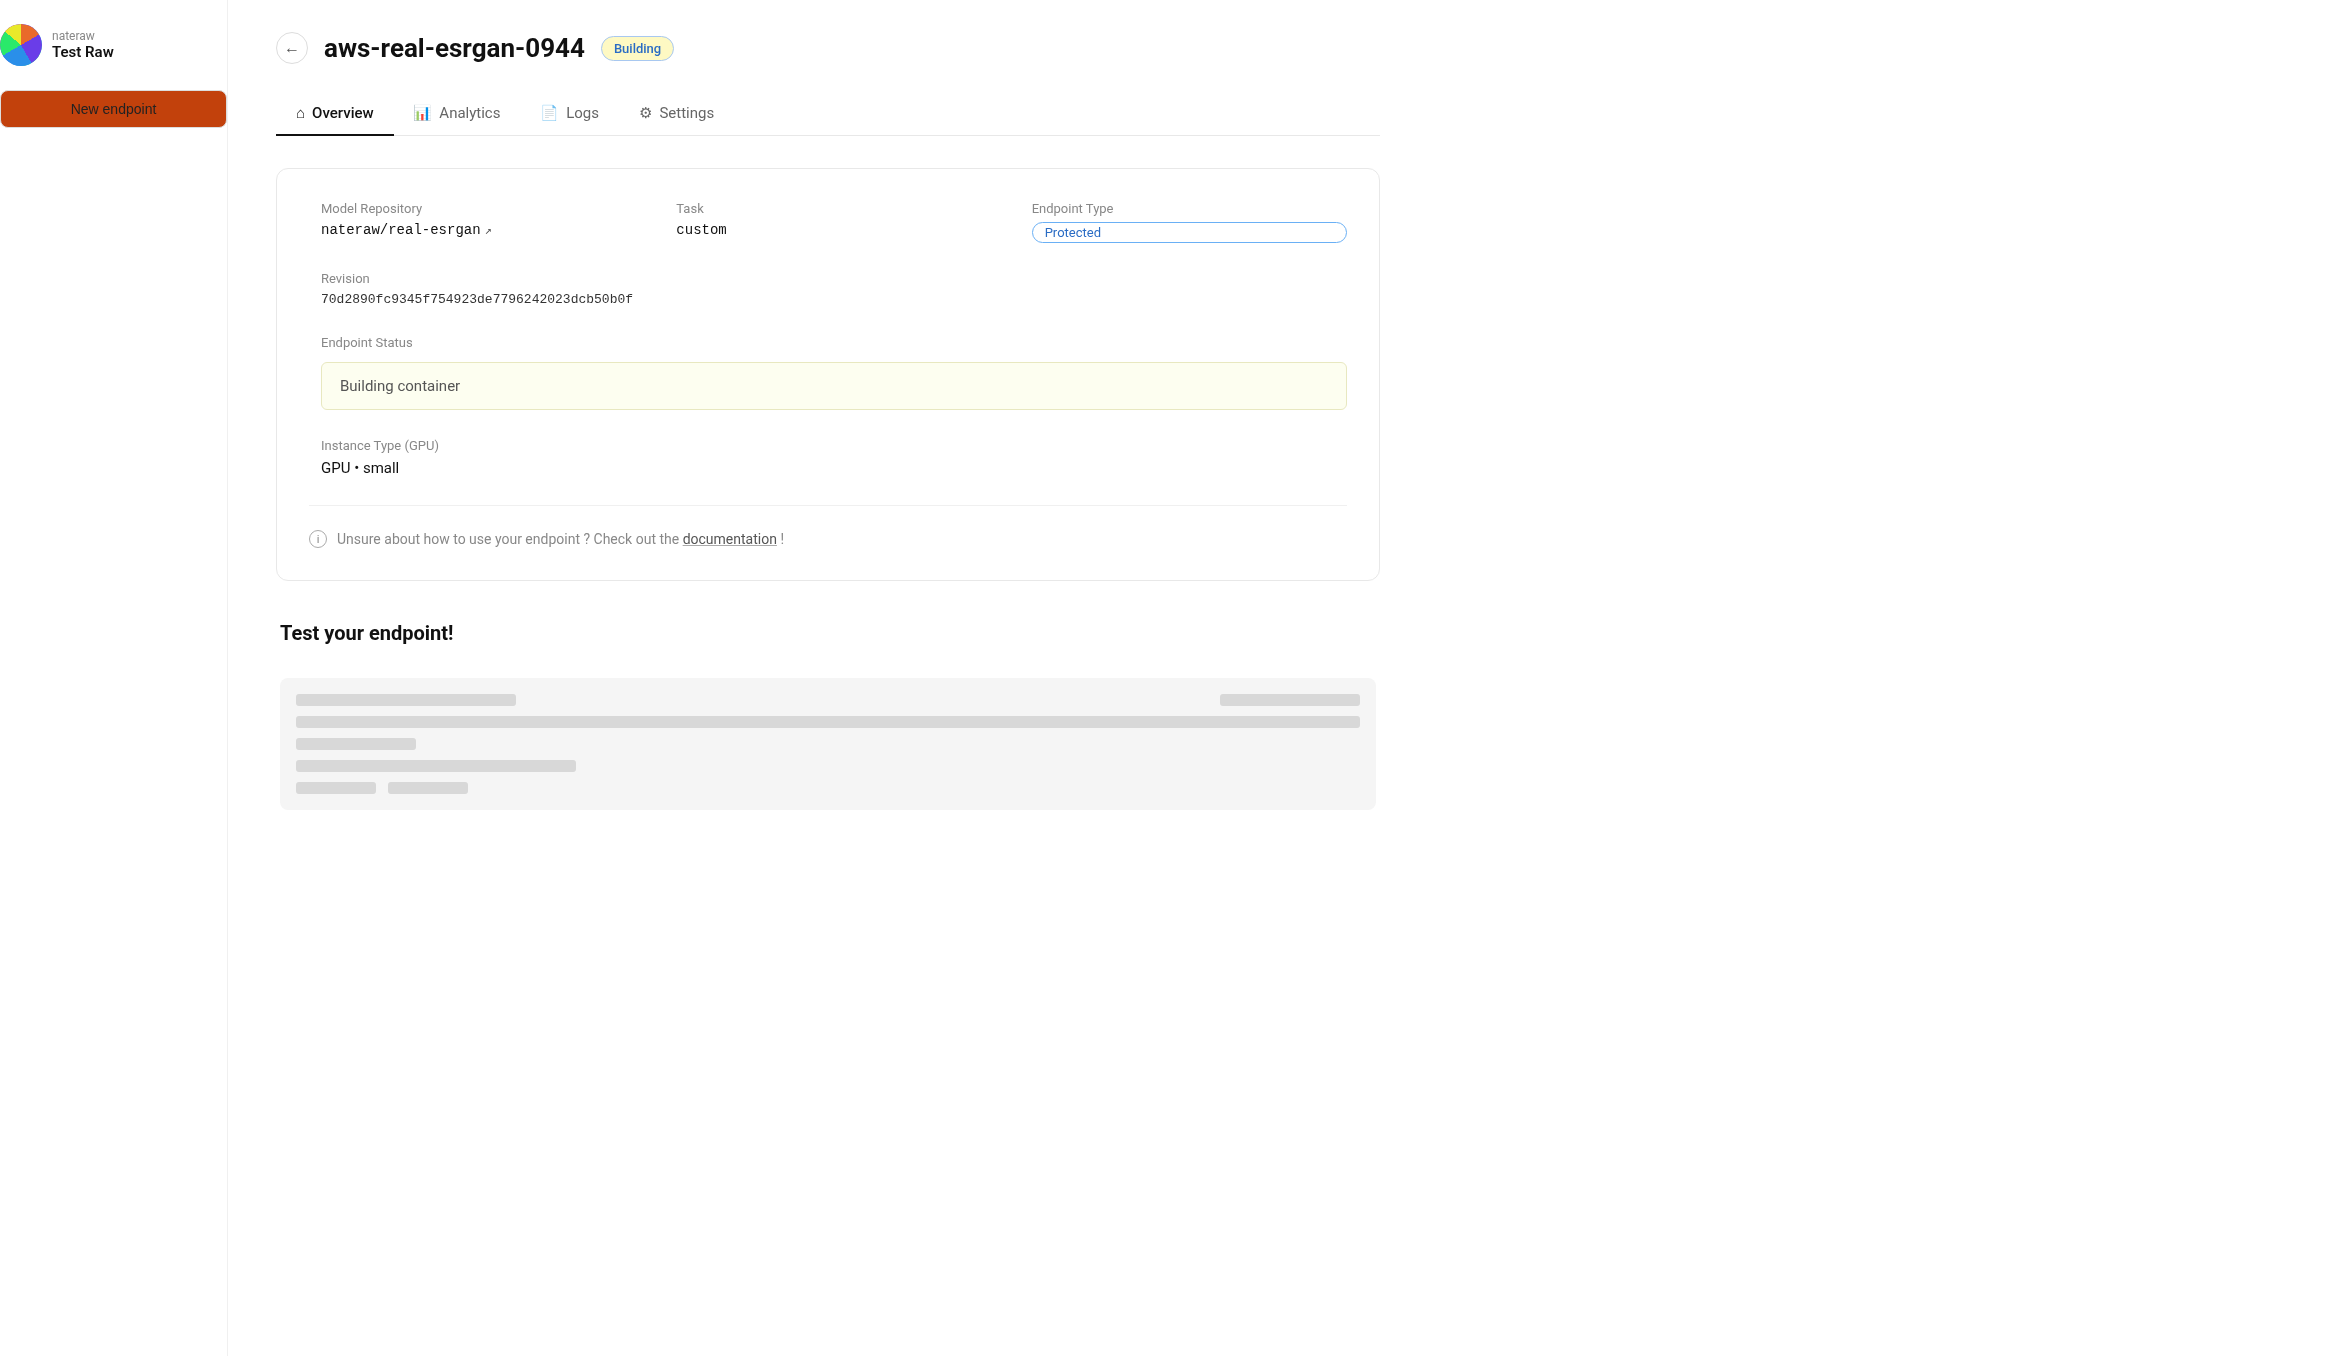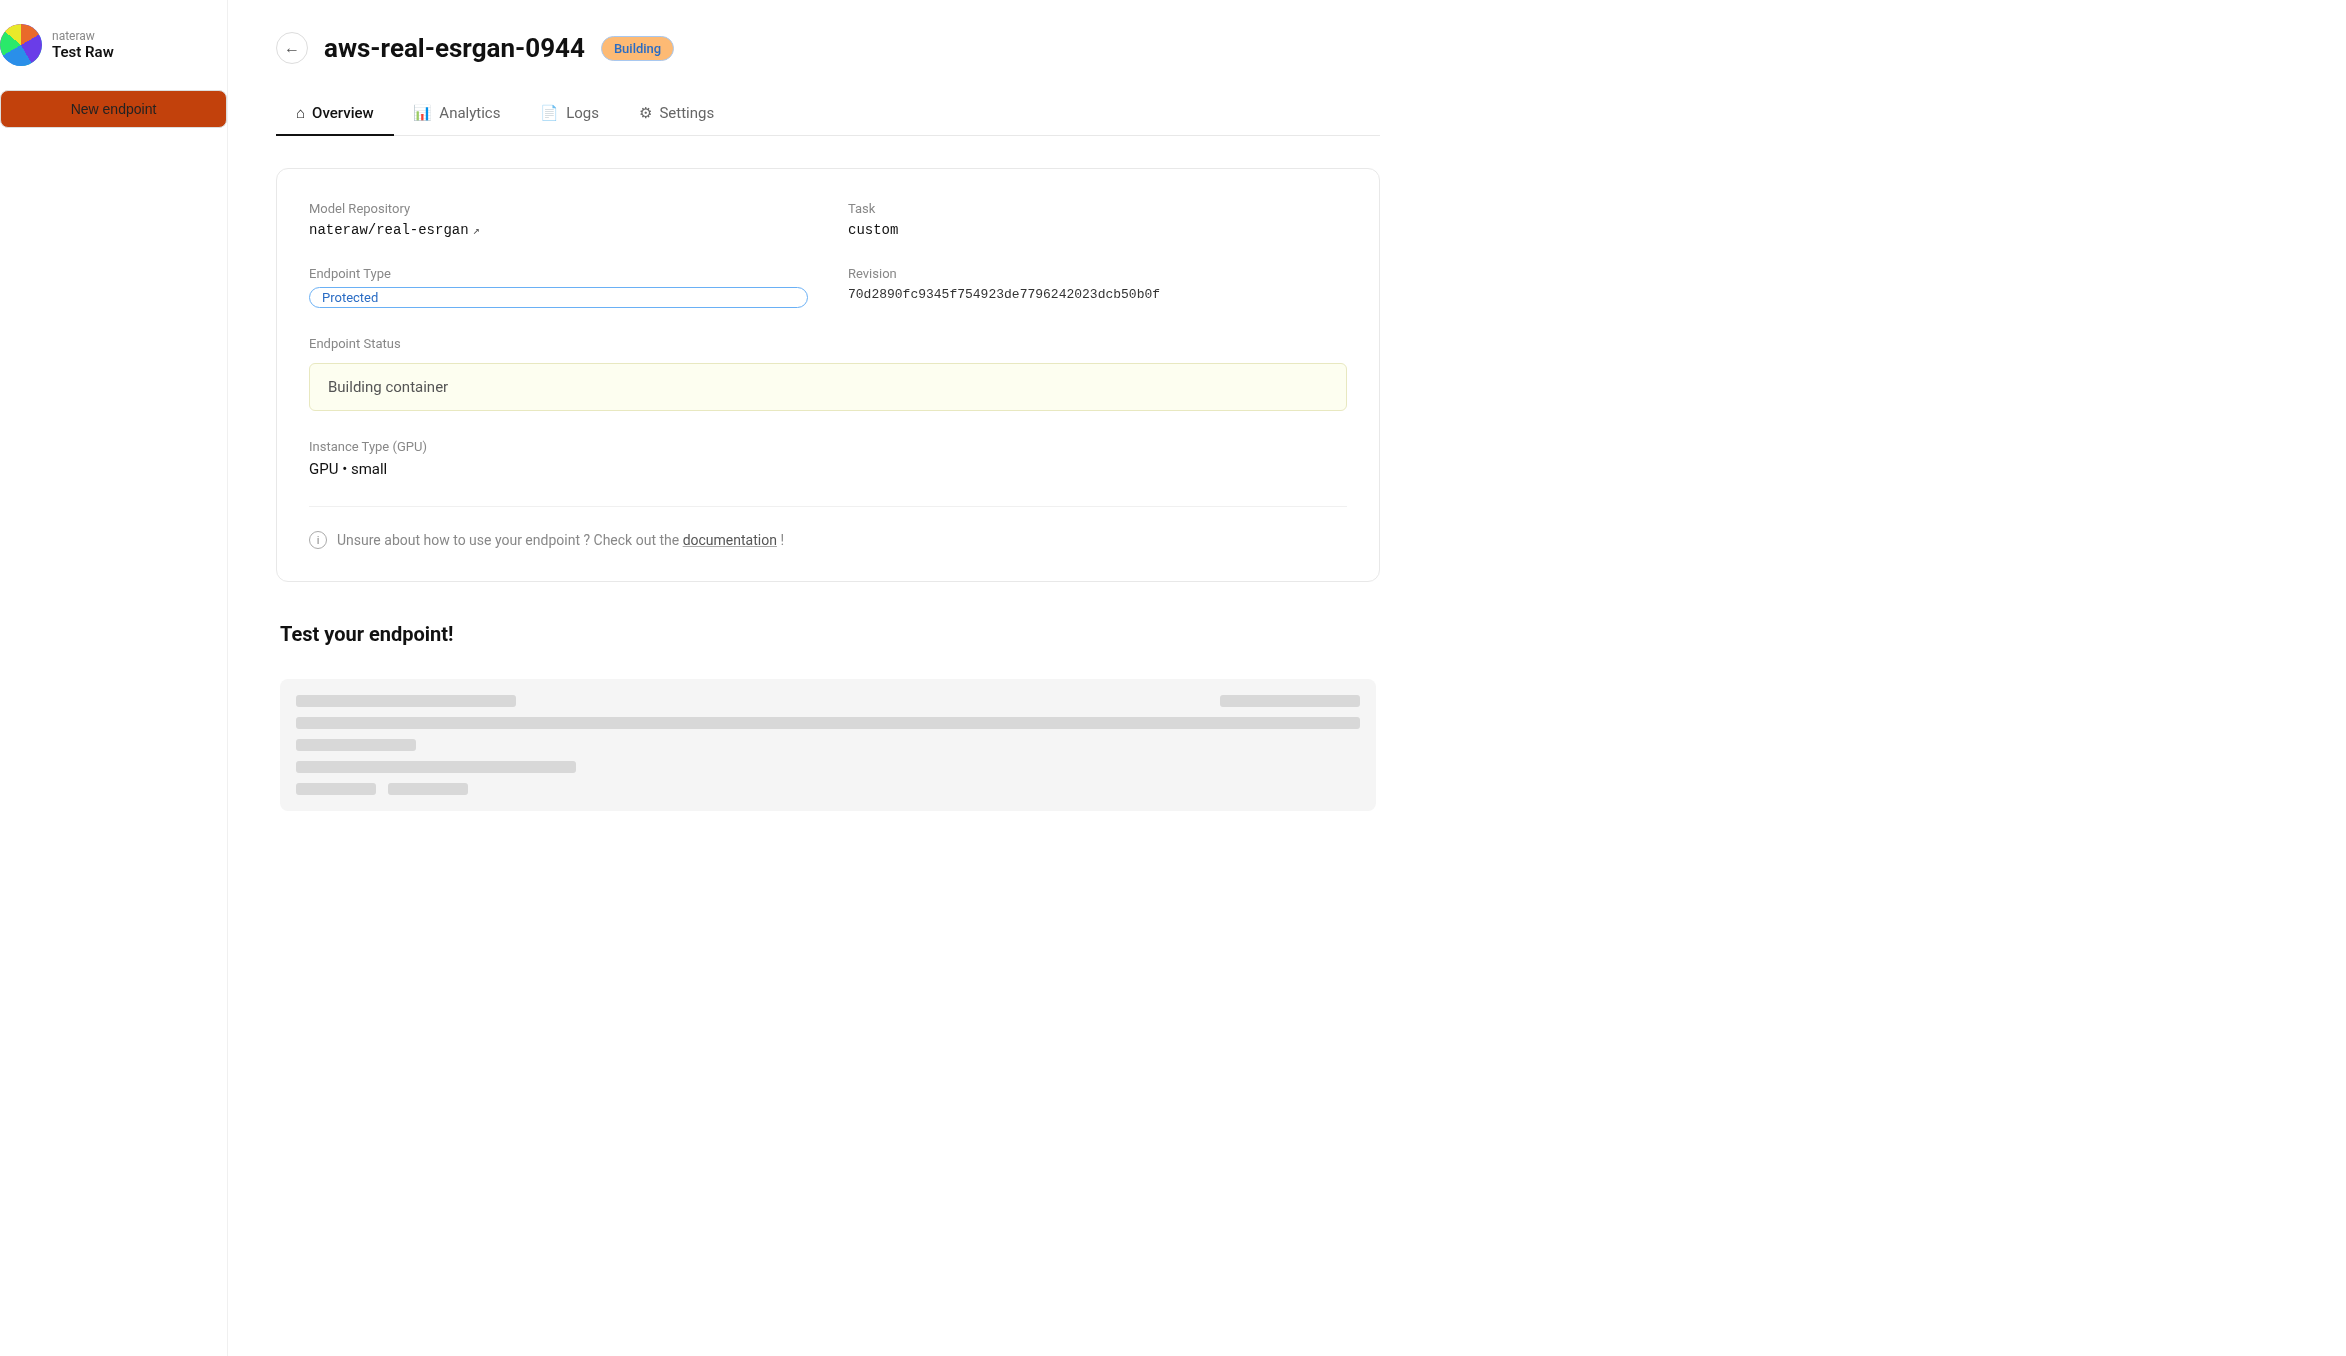--- a/index.html
+++ b/index.html
@@ -106,21 +106,21 @@
       font-weight: 700;
       color: #111;
     }
     .status-badge {
       padding: 4px 12px;
       border-radius: 20px;
       font-size: 13px;
       font-weight: 500;
       border: 1px solid #a8c8f0;
       color: #2a6cc4;
-      background: #fdba74;
+      background: #fef9c3;
     }
 
     
     .tabs {
       display: flex;
       gap: 0;
       border-bottom: 1px solid #e8e8e8;
       margin-bottom: 32px;
     }
     .tab {
@@ -148,22 +148,23 @@
     .content-card {
       border: 1px solid #e8e8e8;
       border-radius: 12px;
       padding: 32px;
       margin-bottom: 40px;
     }
 
     
     .info-grid {
       display: grid;
-      grid-template-columns: 1fr 1fr;
+      grid-template-columns: 1fr 1fr 1fr;
       gap: 28px 40px;
+      margin-left: 12px;
     }
     .info-item {
       display: flex;
       flex-direction: column;
       gap: 6px;
     }
     .info-label {
       font-size: 13px;
       color: #888;
     }

